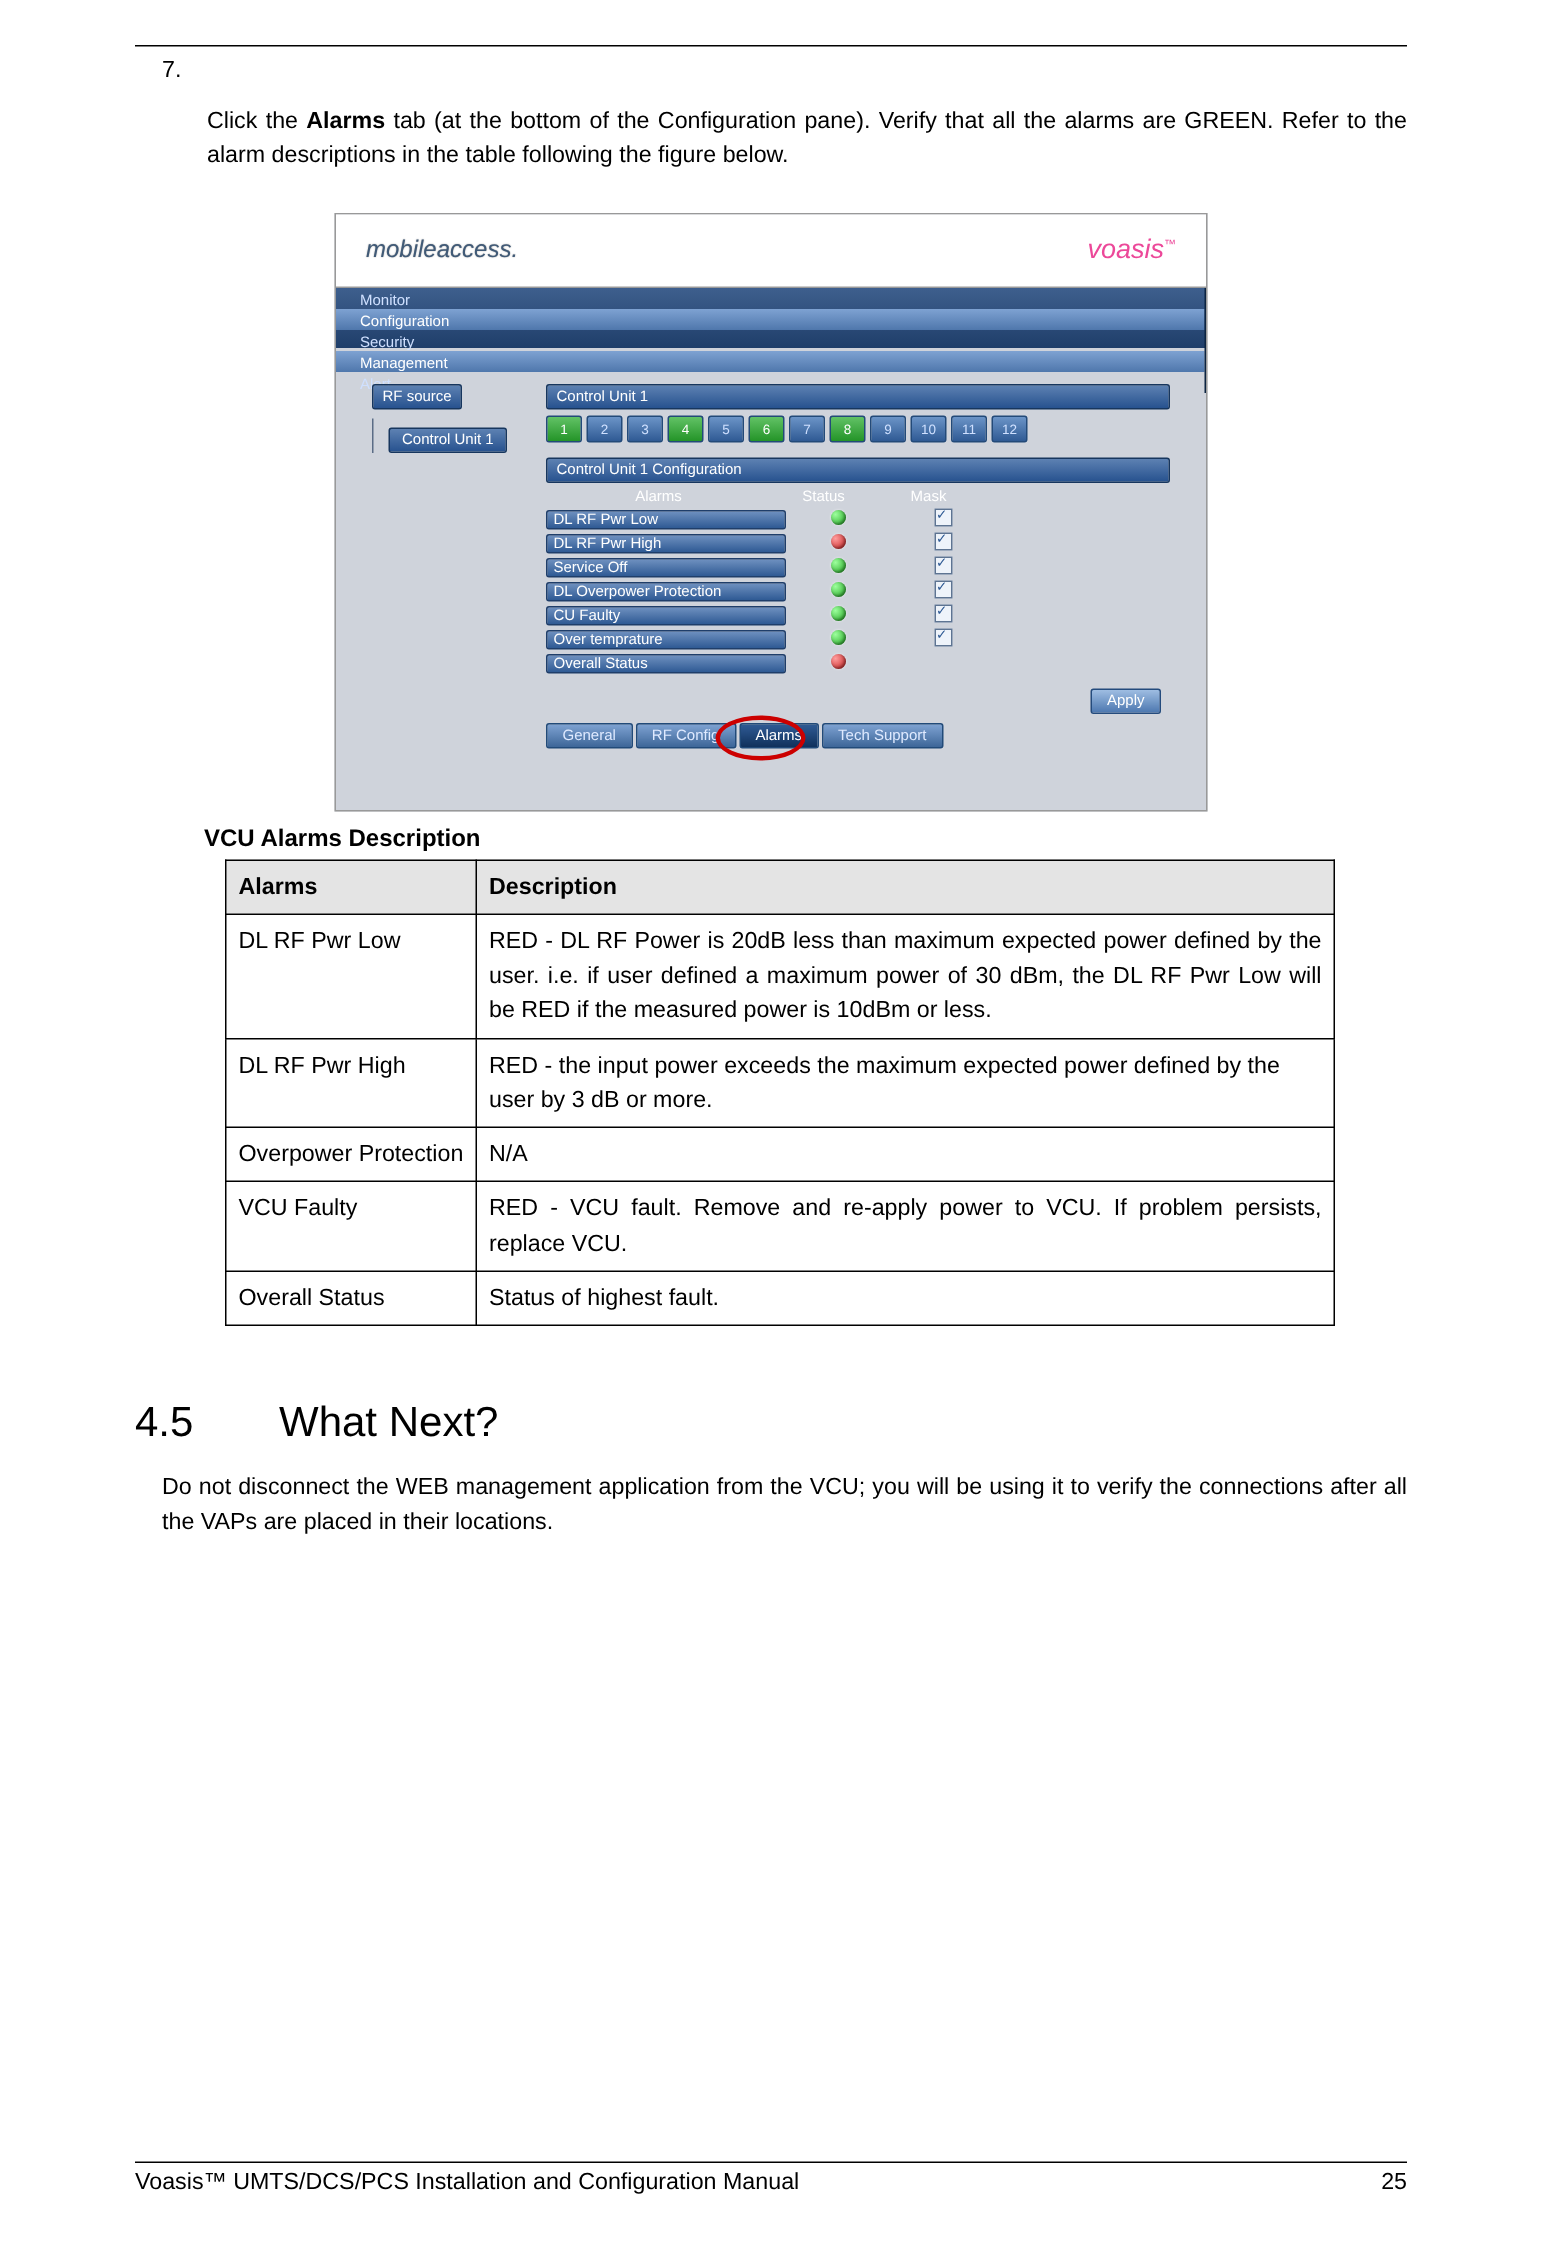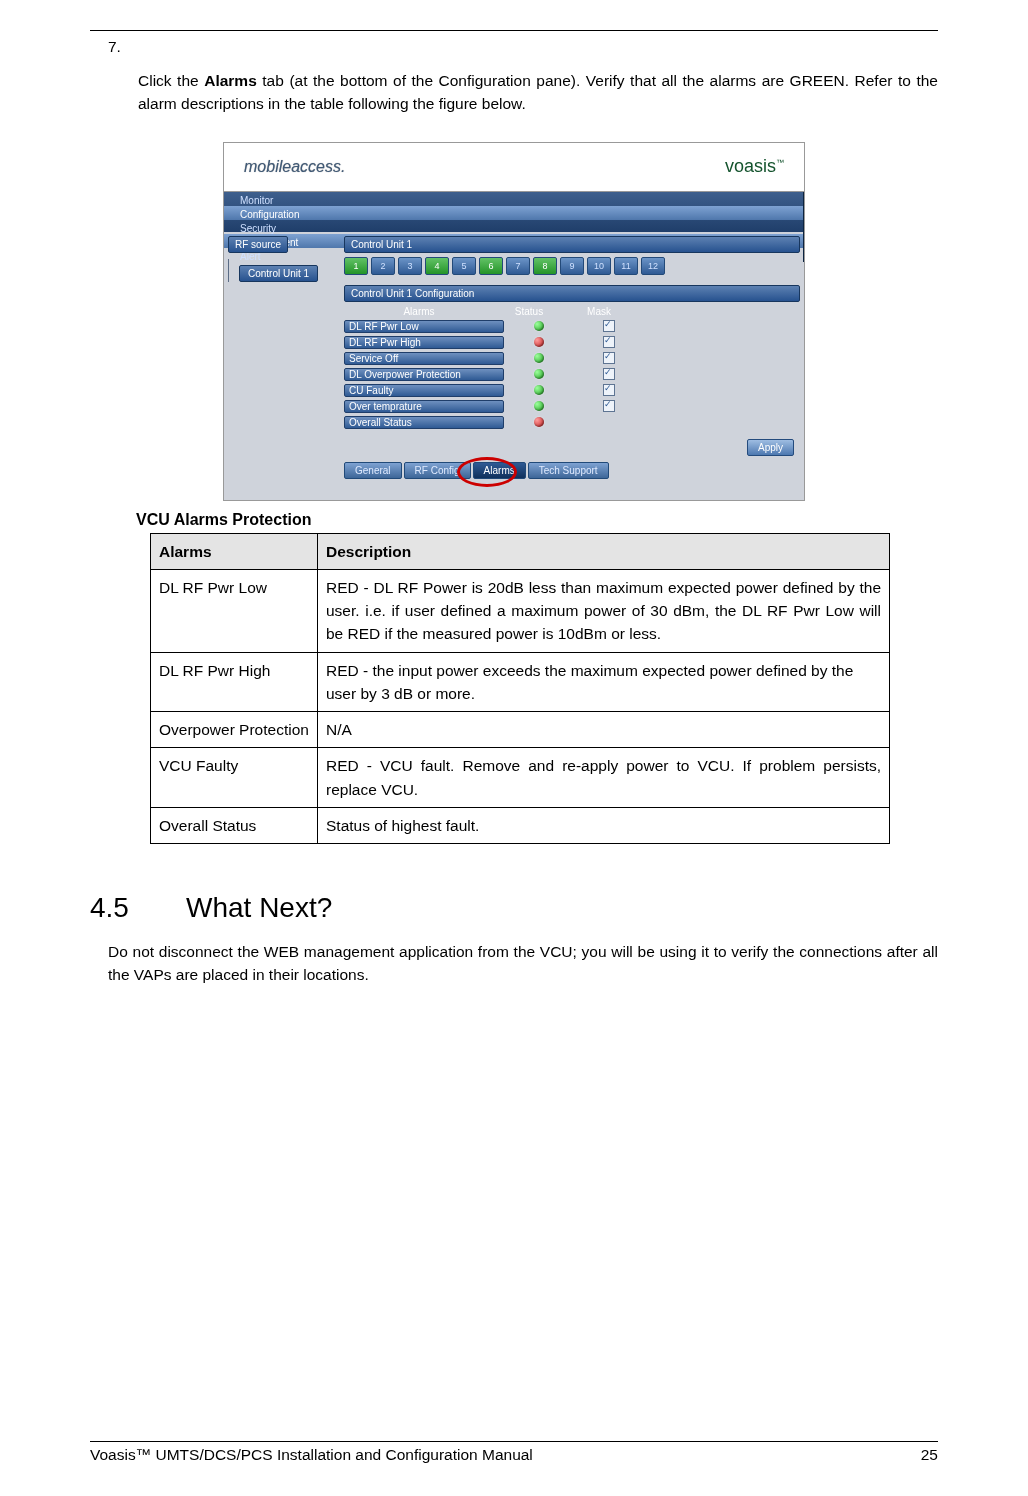--- a/index.html
+++ b/index.html
@@ -49,35 +49,35 @@
     display: flex;
     align-items: center;
     justify-content: space-between;
     padding: 0 20px;
     border-bottom: 1px solid #999;
   }
   .brand-left {
     color: #405a77; font-style: italic; font-size: 16px;
     text-shadow: 0 0 1px #999;
   }
-  .brand-right { color: #14532d; font-size: 18px; }
+  .brand-right { color: #ec4899; font-size: 18px; font-style: italic; }
   .brand-right sup { font-size: 8px; vertical-align: super; }
 
   .nav-tabs {
     display: flex; height: 40px; background: linear-gradient(#3e5f8d,#1f3e6a); flex-direction: column;
   }
   .nav-tabs .tab {
     padding: 3px 16px 0 16px;
     color: #cfe0ff; font-size: 10px;
     border-right: 1px solid #0b2340;
   }
   .nav-tabs .tab.active { background: linear-gradient(#7ea2d2,#4f77ac); color: #fff; }
 
   .main-area {
-    display: flex; padding: 4px; gap: 8px; min-height: 260px;
+    display: flex; padding: 24px; gap: 8px; min-height: 260px;
   }
 
   .sidebar { flex: 0 0 108px; }
   .side-label {
     background: linear-gradient(#5d81b2,#27528f);
     color: #fff; font-size: 10px; padding: 2px 6px;
     border: 1px solid #17365e; border-radius: 2px;
     display: inline-block;
   }
   .side-tree { margin-top: 6px; padding-left: 10px; border-left: 1px solid #5b6c86; }
@@ -303,21 +303,21 @@
             <div class="btab">RF Config</div>
             <div class="btab active">Alarms</div>
             <div class="btab">Tech Support</div>
             <div class="circle-mark" style="left:113px; top:-5px;"></div>
           </div>
         </div>
       </div>
     </div>
   </div>
 
-  <div class="table-title">VCU Alarms Protection</div>
+  <div class="table-title">VCU Alarms Description</div>
   <table class="vcu">
     <thead>
       <tr>
         <th class="col-alarm">Alarms</th>
         <th>Description</th>
       </tr>
     </thead>
     <tbody id="vcu-tbody">
         <tr>
           <td class="col-alarm">DL RF Pwr Low</td>

